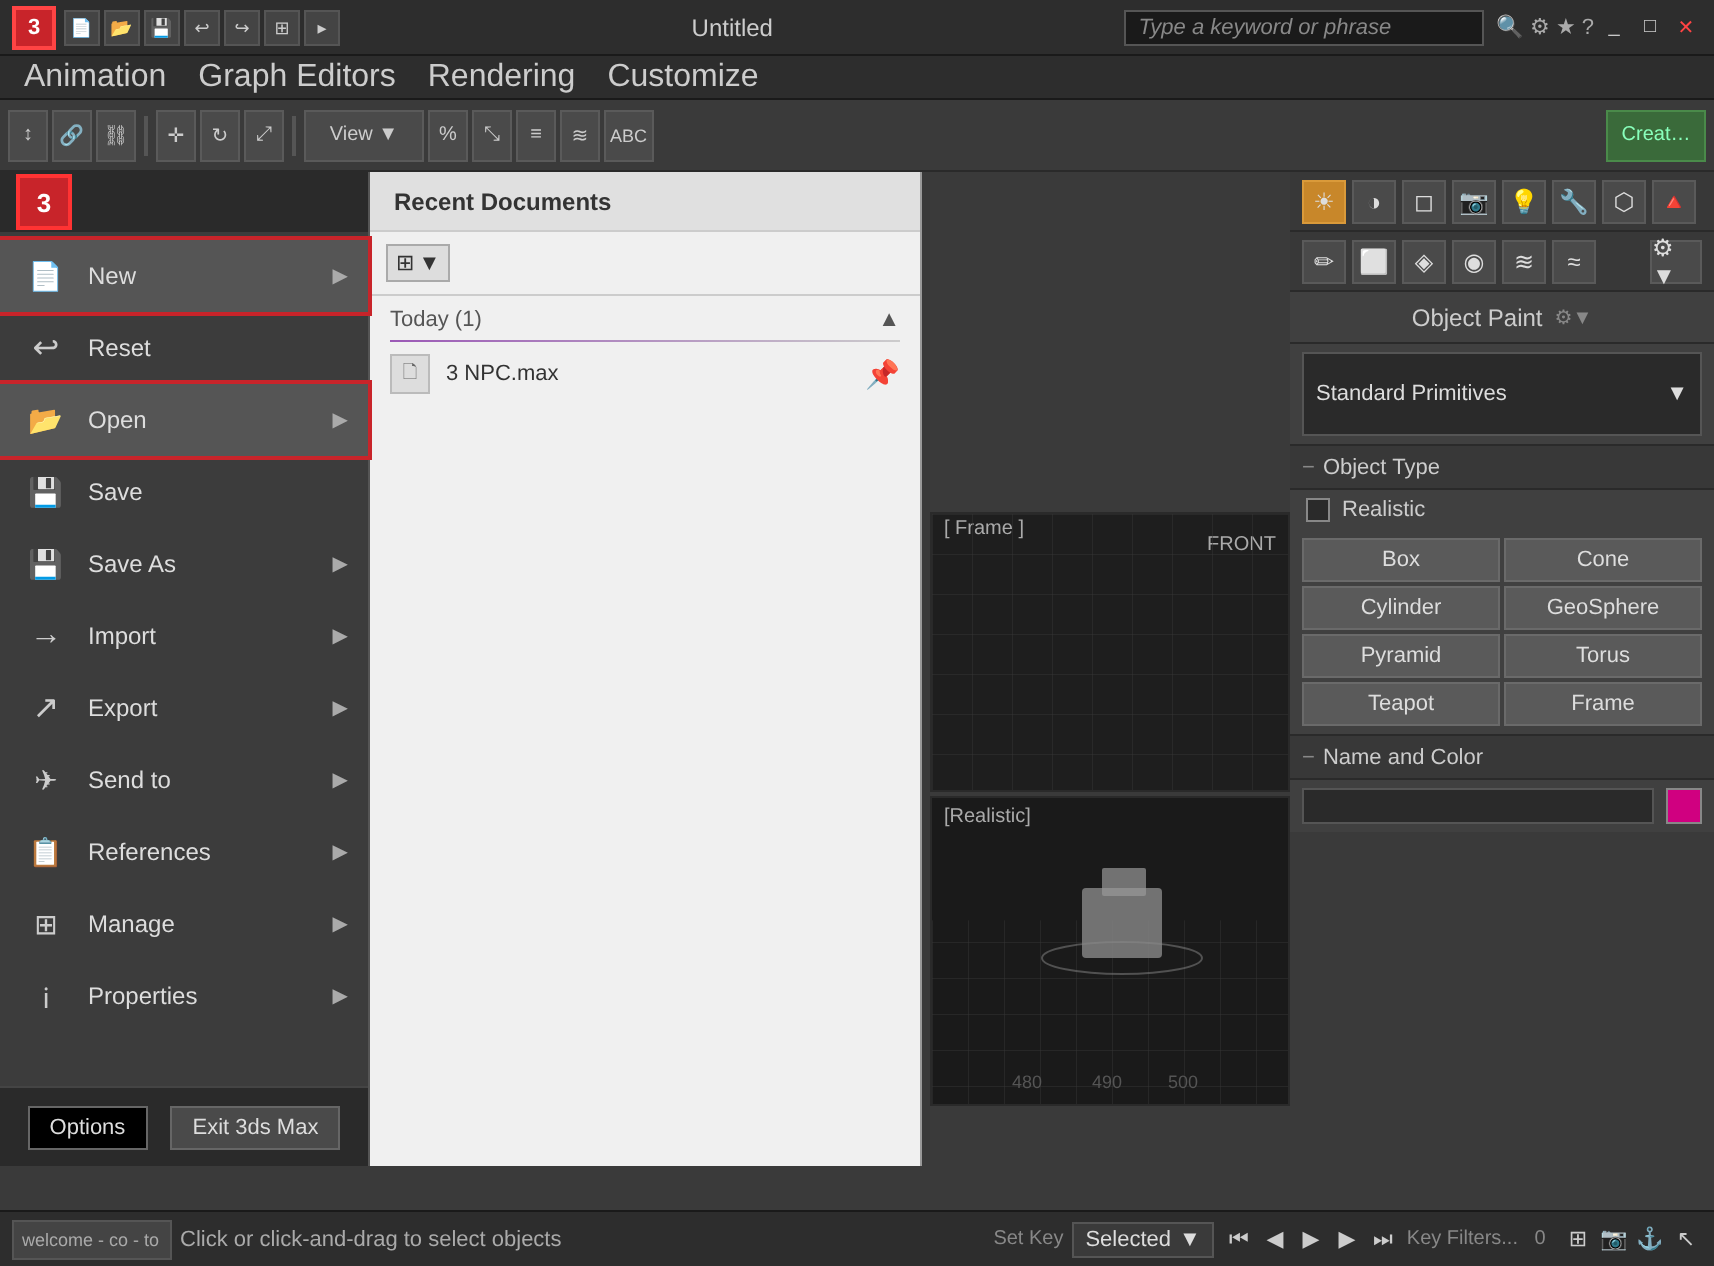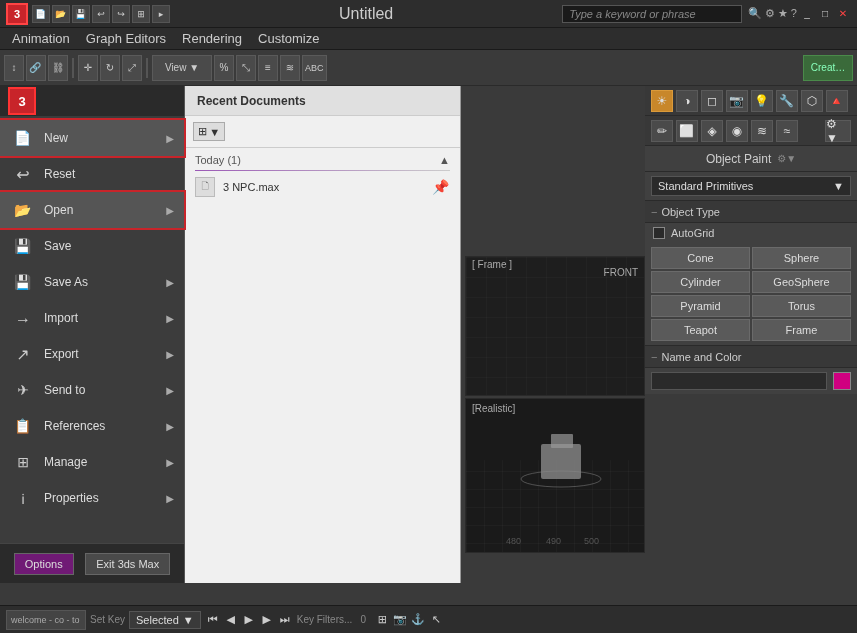--- a/index.html
+++ b/index.html
@@ -52,21 +52,21 @@
       border: 1px solid #555;
       display: flex;
       align-items: center;
       justify-content: center;
       color: #ccc;
       font-size: 9px;
       cursor: pointer;
     }
     .title-center {
       color: #ccc;
-      font-size: 16px;
+      font-size: 12px;
       font-weight: 500;
       flex: 1;
       text-align: center;
     }
     .search-box {
       display: flex;
       align-items: center;
       background: #1a1a1a;
       border: 1px solid #555;
       padding: 2px 6px;
@@ -98,21 +98,21 @@
       height: 22px;
       background: #2d2d2d;
       display: flex;
       align-items: center;
       padding: 0 4px;
       border-bottom: 1px solid #1a1a1a;
     }
     .menu-item {
       padding: 2px 8px;
       color: #ccc;
-      font-size: 13px;
+      font-size: 16px;
       cursor: pointer;
       height: 100%;
       display: flex;
       align-items: center;
       text-align: center;
     }
 
     
     .main-area {
       display: flex;
@@ -281,21 +281,21 @@
     .std-prim-panel {
       background: #404040;
       padding: 4px 6px;
       border-bottom: 1px solid #2a2a2a;
     }
     .std-prim-dropdown {
       display: flex;
       align-items: center;
       background: #2a2a2a;
       border: 1px solid #555;
-      padding: 3px 6px;
+      padding: 14px 6px;
       color: #ddd;
       font-size: 11px;
       justify-content: space-between;
       cursor: pointer;
     }
 
     
     .obj-type-section {
       background: #404040;
       border-bottom: 1px solid #2a2a2a;
@@ -632,21 +632,21 @@
 
       <div class="menu-row">
         <div class="icon-box">ℹ</div>
         <span class="label">Properties</span>
         <span class="arrow">▶</span>
       </div>
 
     </div>
 
     <div style="position:absolute;bottom:0;left:0;right:0;height:40px;background:#2a2a2a;display:flex;align-items:center;justify-content:space-around;padding:0 8px;border-top:1px solid #444;">
-      <button class="bottom-btn" style="background:#701a75;border:1px solid #666;color:#ddd;padding:4px 10px;font-size:11px;cursor:pointer;">Options</button>
+      <button class="bottom-btn" style="background:#000000;border:1px solid #666;color:#ddd;padding:4px 10px;font-size:11px;cursor:pointer;">Options</button>
       <button class="bottom-btn" style="background:#4a4a4a;border:1px solid #666;color:#ddd;padding:4px 10px;font-size:11px;cursor:pointer;">Exit 3ds Max</button>
     </div>
   </div>
 
   <div class="recent-panel">
     <div class="recent-header">
       <span>Recent Documents</span>
     </div>
     <div class="recent-toolbar">
       <div class="recent-select">
@@ -701,25 +701,25 @@
       </div>
     </div>
 
     <div class="obj-type-section">
       <div class="section-header">
         <span class="dash">−</span>
         <span>Object Type</span>
       </div>
       <div class="autogrid-row">
         <div class="checkbox-box"></div>
-        <span>AutoGrid</span>
+        <span>Realistic</span>
       </div>
       <div class="obj-buttons-grid">
+        <div class="obj-btn">Box</div>
         <div class="obj-btn">Cone</div>
-        <div class="obj-btn">Sphere</div>
         <div class="obj-btn">Cylinder</div>
         <div class="obj-btn">GeoSphere</div>
         <div class="obj-btn">Pyramid</div>
         <div class="obj-btn">Torus</div>
         <div class="obj-btn">Teapot</div>
         <div class="obj-btn">Frame</div>
       </div>
     </div>
 
     <div class="name-color-section">
@@ -770,20 +770,21 @@
       <text x="118" y="145" fill="#555" font-size="9">500</text>
     </svg>
   </div>
 
 </div>
 
 <div class="status-bar" style="position:fixed;bottom:0;left:0;right:0;">
   <div class="status-welcome">
     <span style="font-size:9px;overflow:hidden;white-space:nowrap;">welcome - co - to</span>
   </div>
+  <span class="status-text">Click or click-and-drag to select objects</span>
   <div class="status-right">
     <span style="color:#888;font-size:10px;">Set Key</span>
     <div class="status-selected-dropdown">
       <span>Selected</span>
       <span>▼</span>
     </div>
     <div class="status-icons">
       <div class="s-icon">⏮</div>
       <div class="s-icon">◀</div>
       <div class="s-icon">▶</div>

